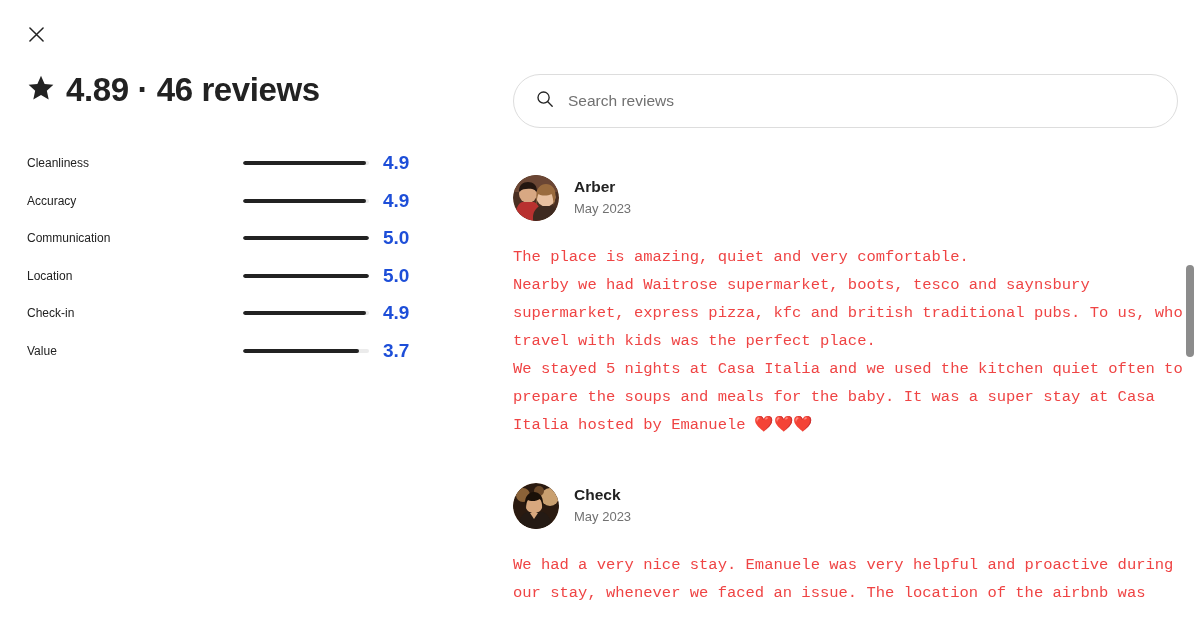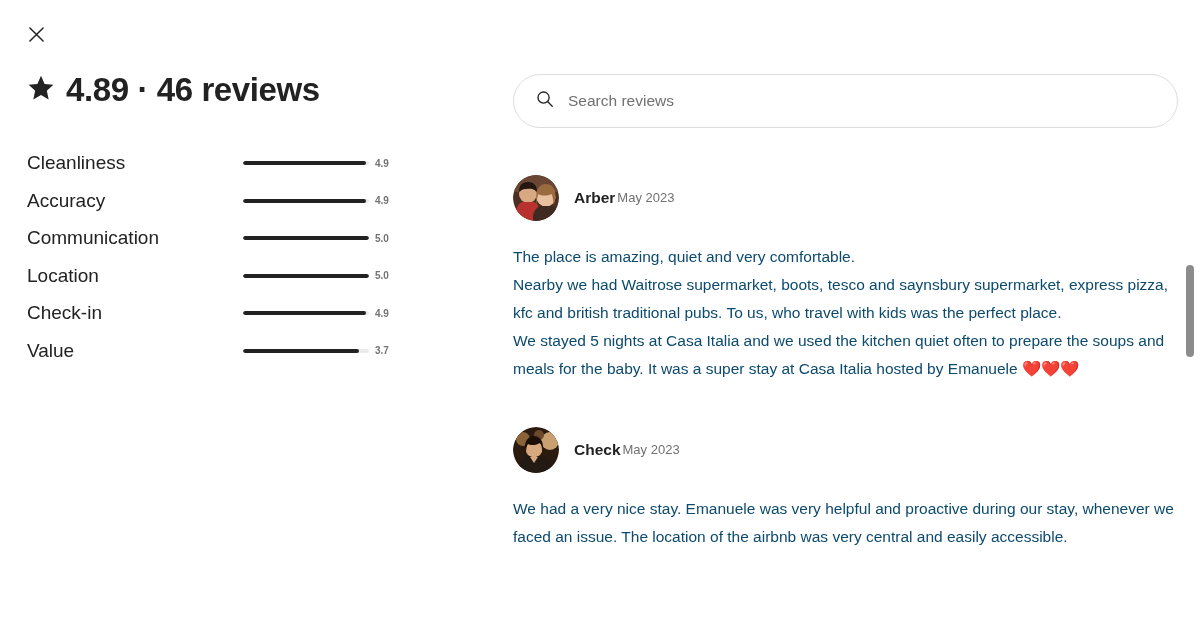--- a/index.html
+++ b/index.html
@@ -85,21 +85,21 @@
 
   
   .ratings { margin-top: 24px; }
 
   .rating-row {
     display: flex;
     align-items: center;
     height: 37.5px;
   }
   .rating-label {
-    font-size: 19px;
+    font-size: 12px;
     line-height: 20px;
     color: #222222;
     width: 216px;
     flex: 0 0 216px;
     white-space: nowrap;
   }
   .rating-track {
     position: relative;
     width: 126px;
     flex: 0 0 126px;
@@ -110,24 +110,24 @@
   }
   .rating-fill {
     position: absolute;
     left: 0;
     top: 0;
     height: 4px;
     background: #222222;
     border-radius: 2px;
   }
   .rating-value {
-    font-size: 10px;
+    font-size: 19px;
     font-weight: 600;
-    color: #737373;
-    margin-left: 6px;
+    color: #1d4ed8;
+    margin-left: 14px;
     white-space: nowrap;
   }
 
   
   .search-wrap {
     position: relative;
     width: 665px;
     height: 54px;
     margin-bottom: 47px;
   }
@@ -173,39 +173,40 @@
     width: 46px;
     height: 46px;
     flex: 0 0 46px;
     border-radius: 50%;
     overflow: hidden;
     position: relative;
     background: #c9b8a8;
   }
   .avatar svg { display: block; width: 46px; height: 46px; }
 
-  .reviewer-meta { display: flex; flex-direction: row; gap: 2px; }
+  .reviewer-meta { display: flex; flex-direction: column; gap: 2px; }
   .reviewer-name {
     font-size: 15.5px;
     font-weight: 600;
     color: #222222;
     line-height: 20px;
   }
   .review-date {
     font-size: 13px;
     color: #717171;
     line-height: 20px;
   }
 
   .review-text {
     font-size: 15.5px;
     line-height: 28px;
-    color: #0c4a6e;
+    color: #ef4444;
     white-space: pre-line;
     max-width: 670px;
+    font-family: Liberation Mono, monospace;
   }
 
   
   .scrollbar-track {
     position: absolute;
     right: 6px;
     top: 0;
     width: 10px;
     height: 624px;
     background: transparent;

